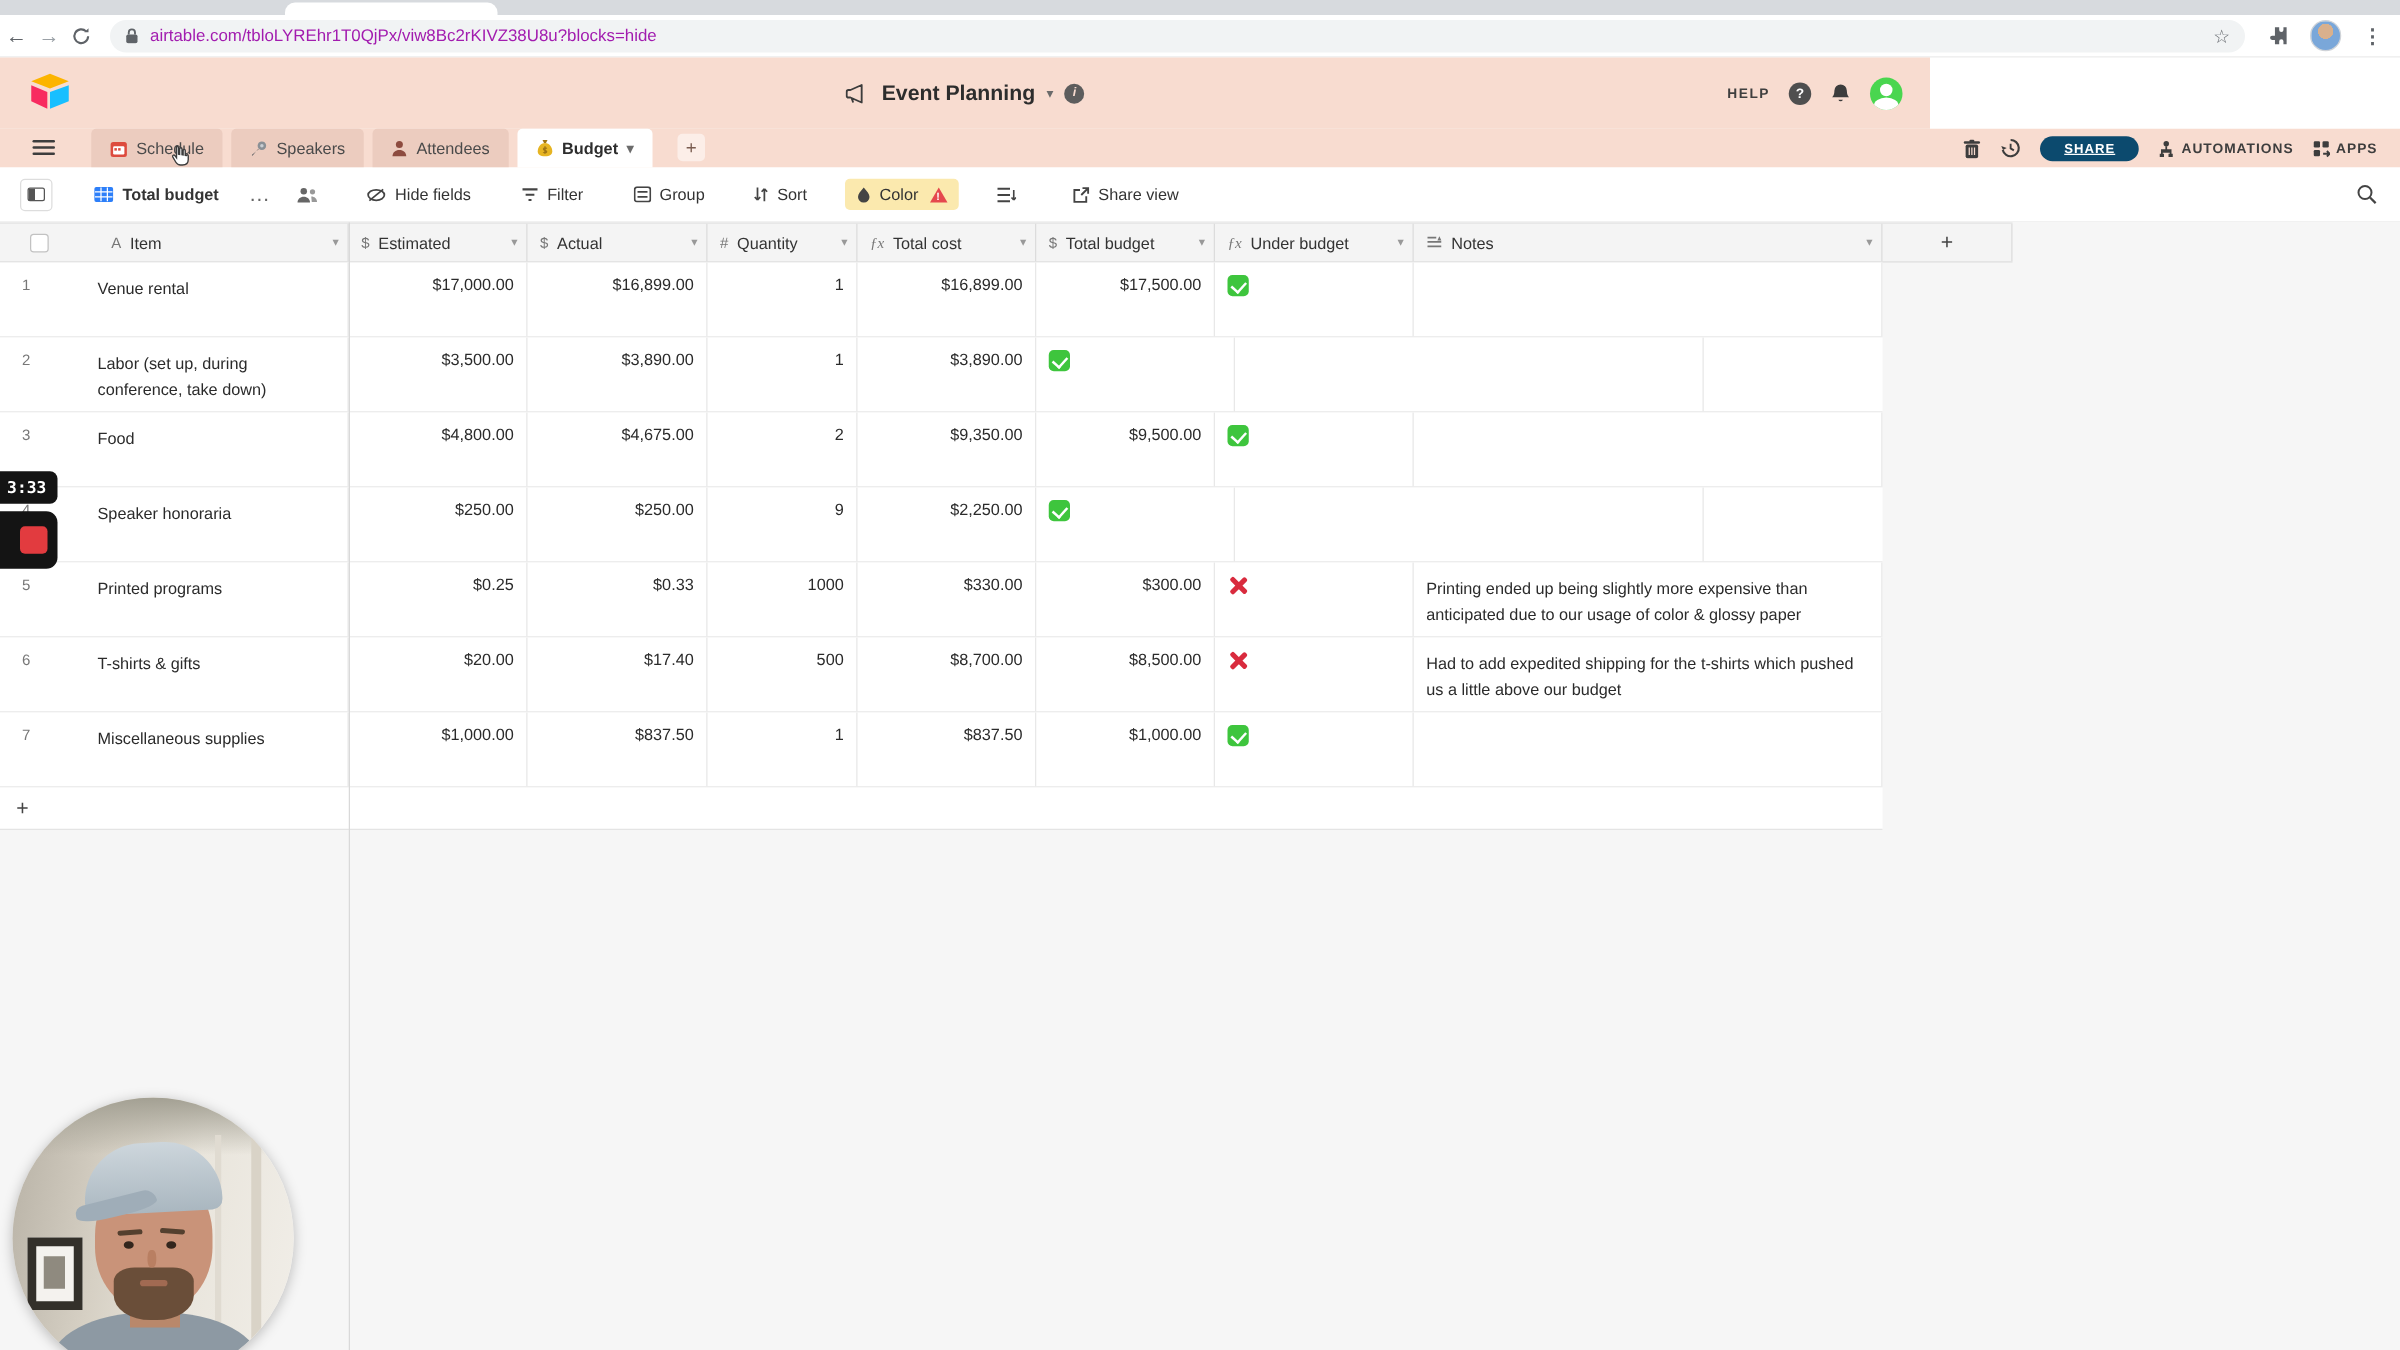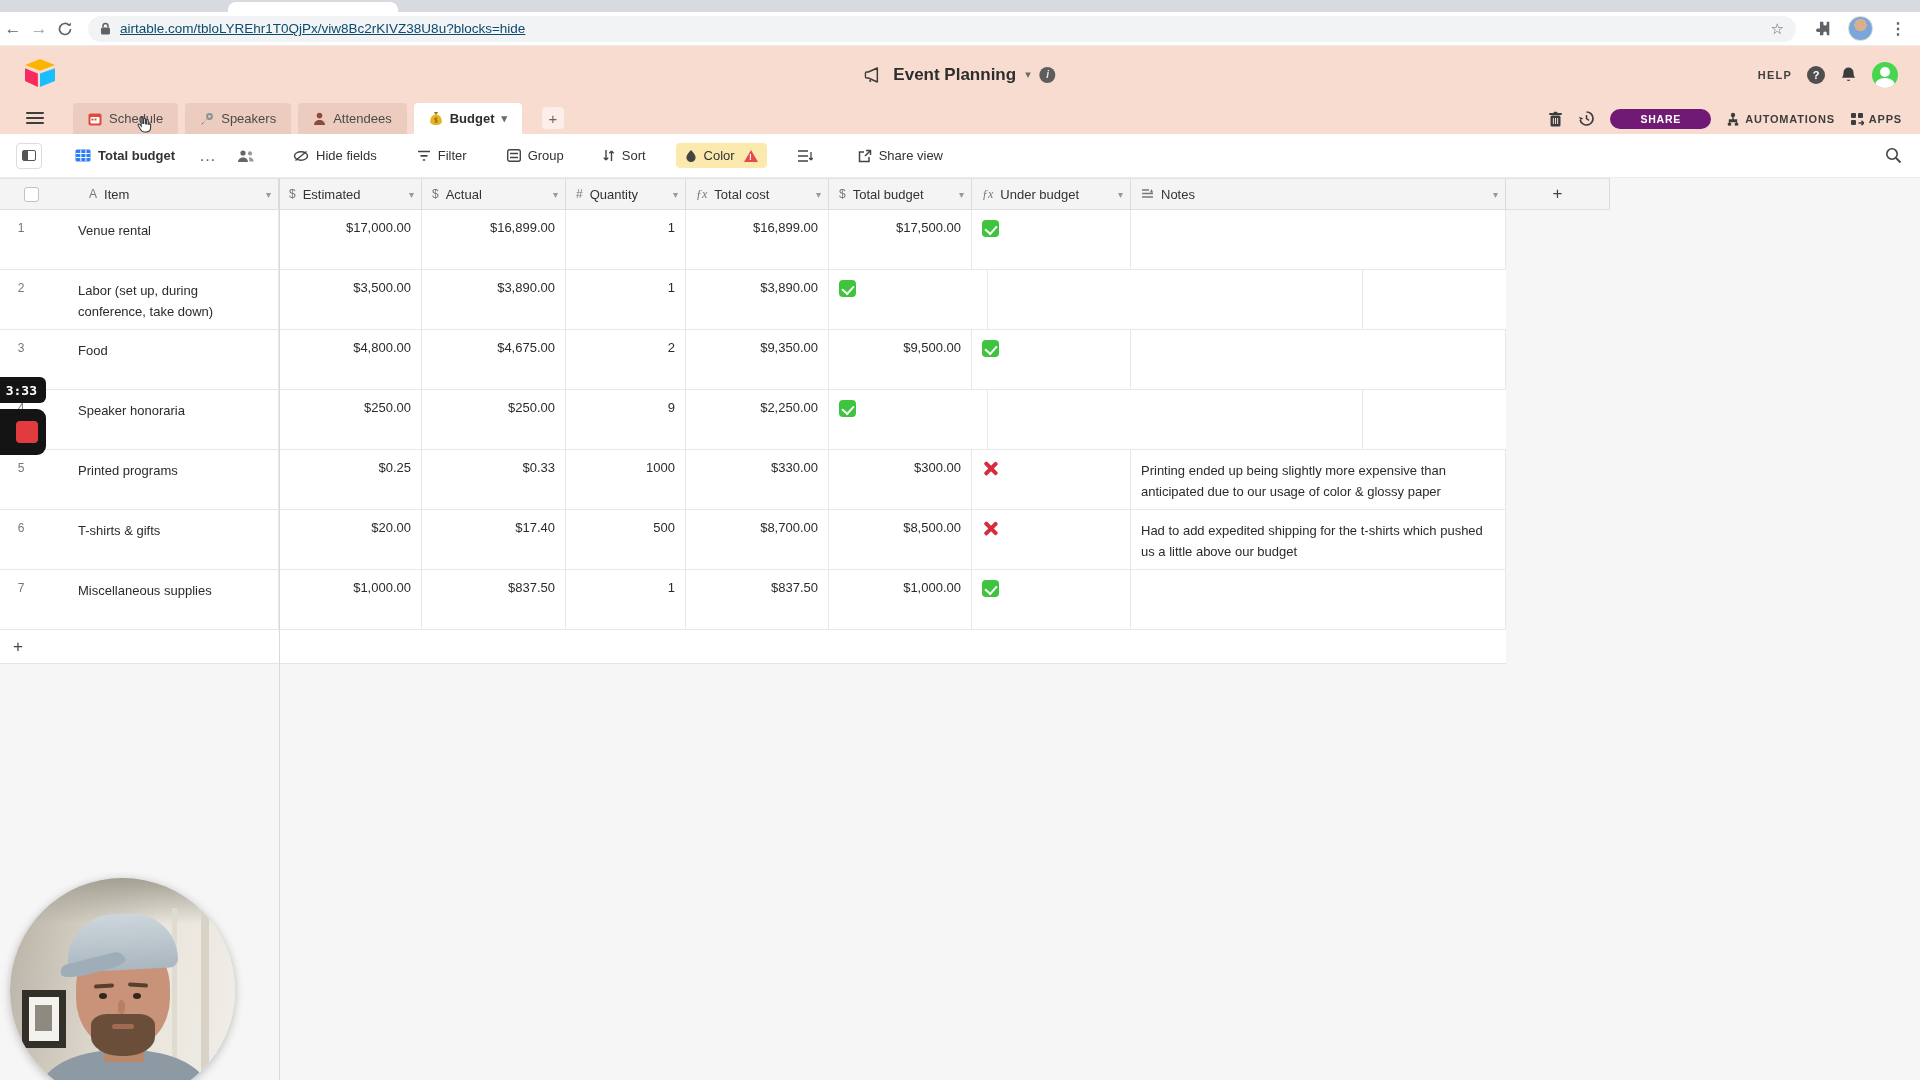--- a/index.html
+++ b/index.html
@@ -9,29 +9,29 @@
 
   
   #browser-top { position:absolute; left:0; top:0; width:1920px; height:12px; background:#d7dade; }
   .browser-tab { position:absolute; left:228px; top:2px; width:170px; height:10px; background:#fff; border-radius:8px 8px 0 0; }
   #browser-bar { position:absolute; left:0; top:12px; width:1920px; height:34px; background:#fff;
     display:flex; align-items:center; border-bottom:1px solid #ececec; }
   .nav-ic { font-size:17px; color:#5f6368; width:26px; text-align:center; cursor:pointer; }
   .nav-ic.fwd { color:#9aa0a6; }
   #url-pill { height:26px; flex:1; margin:0 18px 0 10px; background:#f1f3f4; border-radius:13px;
     display:flex; align-items:center; padding:0 12px; }
-  #url-text { font-size:13.5px; color:#0c4a6e; margin-left:9px; flex:1; white-space:nowrap; overflow:hidden;text-decoration:underline; }
+  #url-text { font-size:13.5px; color:#a21caf; margin-left:9px; flex:1; white-space:nowrap; overflow:hidden; }
   .pill-star { font-size:15px; color:#5f6368; }
   .chrome-right { display:flex; align-items:center; gap:17px; margin-right:14px; }
   .chrome-avatar { width:25px; height:25px; border-radius:50%;
     background:radial-gradient(circle at 50% 35%, #d9b08c 0 32%, #7aa7d9 33% 100%); border:1px solid #cfd3d8; }
   .dots { font-size:16px; color:#5f6368; font-weight:bold; }
 
   
-  #at-header { position:absolute; left:0; top:46px; width:1920px; height:57px; background:#f8dcd0; }
+  #at-header { position:absolute; left:0; top:46px; width:1544px; height:57px; background:#f8dcd0; }
   #at-logo { position:absolute; left:22px; top:12px; }
   #title-group { position:absolute; left:50%; top:0; height:57px; transform:translateX(-50%);
     display:flex; align-items:center; gap:9px; }
   #base-title { font-size:17px; font-weight:700; color:#2d2d2d; }
   .caret { font-size:11px; color:#6b6b6b; }
   .info-circ { width:16px; height:16px; border-radius:50%; background:#5d5d5d; color:#f8dcd0;
     font-size:10px; font-weight:700; display:flex; align-items:center; justify-content:center; font-style:italic; }
   #header-right { position:absolute; right:22px; top:0; height:57px; display:flex; align-items:center; gap:15px;margin-left:24px; }
   #help-label { font-size:11px; letter-spacing:1.2px; color:#3f3f3f; font-weight:600; }
   .q-circ { width:18px; height:18px; border-radius:50%; background:#4f4f4f; color:#fff; font-size:11px;
@@ -44,22 +44,22 @@
   #tab-row { position:absolute; left:0; top:103px; width:1920px; height:31px; background:#f8dcd0; display:flex; align-items:flex-end; }
   #hamburger { margin:0 0 7px 26px; width:18px; cursor:pointer; }
   #hamburger div { height:2px; background:#3d3d3d; margin:3px 0; border-radius:1px; }
   #tabs { display:flex; gap:7px; margin-left:29px; height:31px; }
   .ttab { height:31px; display:flex; align-items:center; gap:7px; padding:0 15px;
     background:#ecccbf; border-radius:4px 4px 0 0; font-size:13px; color:#4a4a4a; cursor:pointer; white-space:nowrap; }
   .ttab.active { background:#fff; color:#2d2d2d; font-weight:600; }
   .addtab { width:22px; height:22px; margin:4px 0 0 13px; background:rgba(255,255,255,.5); border-radius:4px;
     display:flex; align-items:center; justify-content:center; color:#7a5c50; font-size:15px; cursor:pointer; }
   #tabrow-right { position:absolute; right:18px; top:0; height:31px; display:flex; align-items:center; gap:15px; }
-  .share-pill { background:#701a75; color:#fff; font-size:10.5px; font-weight:700; letter-spacing:.8px;
-    padding:4px 30px; border-radius:11px; cursor:pointer; }
+  .share-pill { background:#0c4a6e; color:#fff; font-size:10.5px; font-weight:700; letter-spacing:.8px;
+    padding:4px 19px; border-radius:11px; cursor:pointer;text-decoration:underline; }
   .tr-label { font-size:11px; letter-spacing:.8px; color:#3d3d3d; font-weight:600; display:flex; align-items:center; gap:5px; cursor:pointer; }
 
   
   #toolbar { position:absolute; left:0; top:134px; width:1920px; height:44px; background:#fff;
     border-bottom:1px solid #ededed; display:flex; align-items:center; padding-left:16px; }
   .tb-item { display:flex; align-items:center; gap:7px; font-size:13px; color:#333; cursor:pointer; white-space:nowrap; }
   #panel-toggle { width:26px; height:26px; border:1px solid #ddd; border-radius:4px;
     display:flex; align-items:center; justify-content:center; cursor:pointer; }
   .pt-ic { width:14px; height:11px; border:1.5px solid #555; border-radius:2px; position:relative; }
   .pt-ic::before { content:""; position:absolute; left:0; top:0; bottom:0; width:5px; background:#555; }

